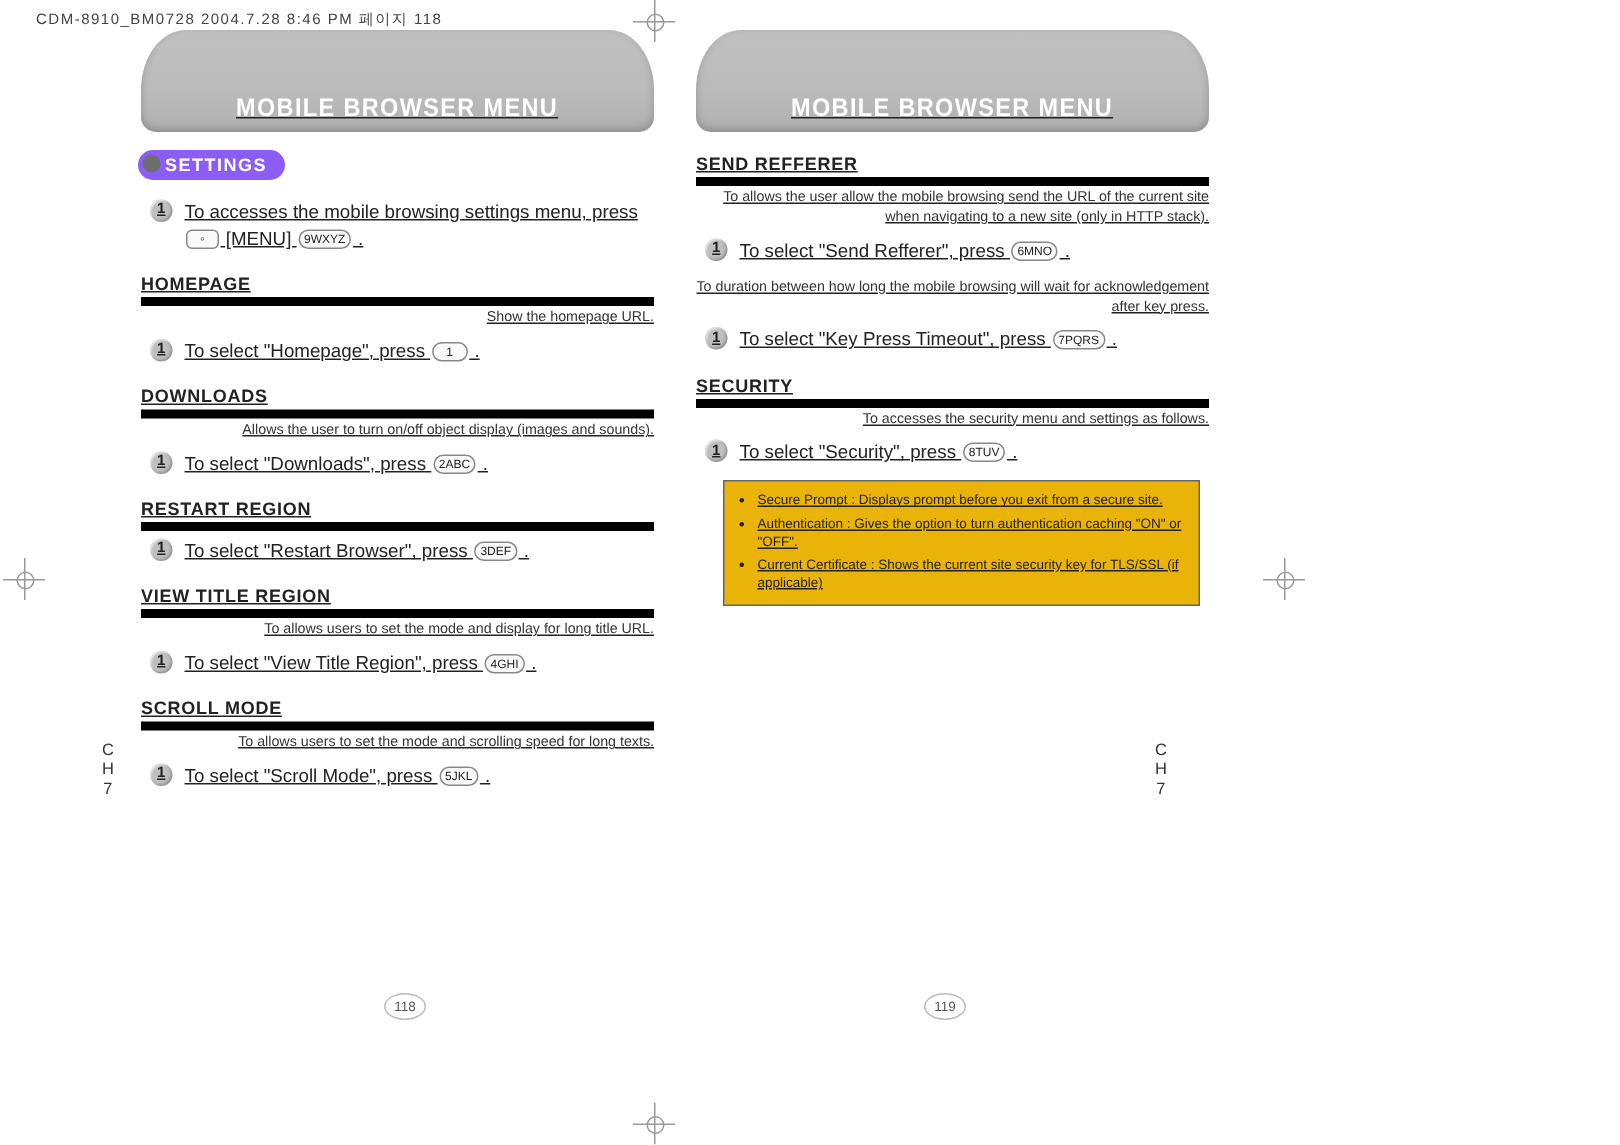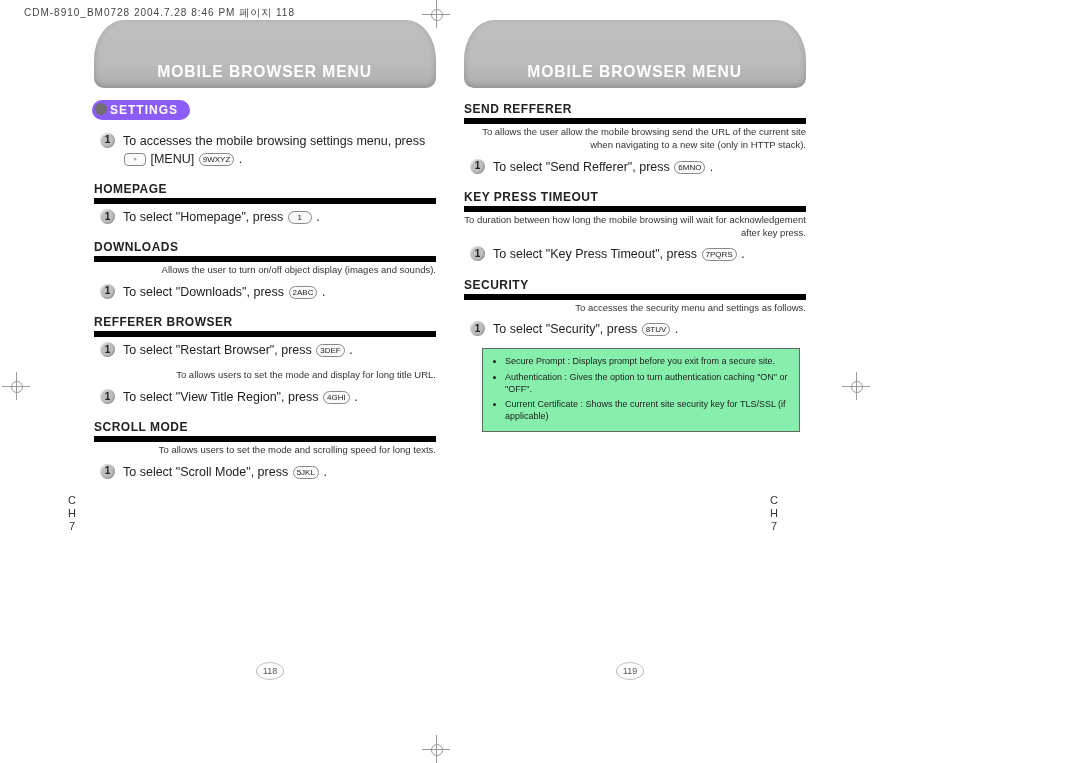--- a/index.html
+++ b/index.html
@@ -30,20 +30,21 @@
   .reg-left   { top:372px; left:16px; }
   .reg-right  { top:372px; left:856px; }
   .reg-left .v, .reg-right .v  { width:28px; height:1px; top:14px; left:-14px; }
   .reg-left .h, .reg-right .h  { width:1px; height:28px; top:0; left:0; }
 
   .spread {
     position: absolute;
     top: 20px; left: 90px;
     width: 720px; height: 650px;
     display: flex;
+    text-decoration: underline;
   }
   .page {
     flex: 1 1 50%;
     padding: 0 14px 0 4px;
     box-sizing: border-box;
     position: relative;
   }
   .page + .page { padding: 0 4px 0 14px; }
 
   .banner {
@@ -118,21 +119,21 @@
   .pagenum {
     position:absolute; bottom:-10px; left:50%; transform:translateX(-50%);
     font-size:9px; color:#555;
     border:1px solid #bbb; width:26px; height:16px;
     border-radius:50%;
     display:flex; align-items:center; justify-content:center;
   }
 
   .secbox {
     border:1px solid #666;
-    background:#86efac;
+    background:#eab308;
     font-size:9px; line-height:1.35;
     padding:6px 10px 6px 18px;
     margin:8px 6px 0 18px;
   }
   .secbox li { margin-bottom:3px; list-style: disc; }
   .secbox ul { padding-left:4px; margin:0; }
 </style>
 </head>
 <body>
 
@@ -180,38 +181,40 @@
     <div class="pill"><span>SETTINGS</span></div>
 
     <div class="step">
       <div class="num">1</div>
       <div class="txt">
         <span>To accesses the mobile browsing settings menu, press </span><span class="keycap menu">◦</span><span> [MENU] </span><span class="keycap">9WXYZ</span><span> .</span>
       </div>
     </div>
 
     <h4 class="section">HOMEPAGE</h4>
+    <div class="desc">Show the homepage URL.</div>
     <div class="step">
       <div class="num">1</div>
       <div class="txt"><span>To select "Homepage", press </span><span class="keycap">1</span><span> .</span></div>
     </div>
 
     <h4 class="section">DOWNLOADS</h4>
     <div class="desc">Allows the user to turn on/off object display (images and sounds).</div>
     <div class="step">
       <div class="num">1</div>
       <div class="txt"><span>To select "Downloads", press </span><span class="keycap">2ABC</span><span> .</span></div>
     </div>
 
-    <h4 class="section">REFFERER BROWSER</h4>
+    <h4 class="section">RESTART REGION</h4>
     <div class="step">
       <div class="num">1</div>
       <div class="txt"><span>To select "Restart Browser", press </span><span class="keycap">3DEF</span><span> .</span></div>
     </div>
 
+    <h4 class="section">VIEW TITLE REGION</h4>
     <div class="desc">To allows users to set the mode and display for long title URL.</div>
     <div class="step">
       <div class="num">1</div>
       <div class="txt"><span>To select "View Title Region", press </span><span class="keycap">4GHI</span><span> .</span></div>
     </div>
 
     <h4 class="section">SCROLL MODE</h4>
     <div class="desc">To allows users to set the mode and scrolling speed for long texts.</div>
     <div class="step">
       <div class="num">1</div>
@@ -226,21 +229,20 @@
         <span>MOBILE BROWSER MENU</span>
       </div>
 
     <h4 class="section">SEND REFFERER</h4>
     <div class="desc">To allows the user allow the mobile browsing send the URL of the current site when navigating to a new site (only in HTTP stack).</div>
     <div class="step">
       <div class="num">1</div>
       <div class="txt"><span>To select "Send Refferer", press </span><span class="keycap">6MNO</span><span> .</span></div>
     </div>
 
-    <h4 class="section">KEY PRESS TIMEOUT</h4>
     <div class="desc">To duration between how long the mobile browsing will wait for acknowledgement after key press.</div>
     <div class="step">
       <div class="num">1</div>
       <div class="txt"><span>To select "Key Press Timeout", press </span><span class="keycap">7PQRS</span><span> .</span></div>
     </div>
 
     <h4 class="section">SECURITY</h4>
     <div class="desc">To accesses the security menu and settings as follows.</div>
     <div class="step">
       <div class="num">1</div>

